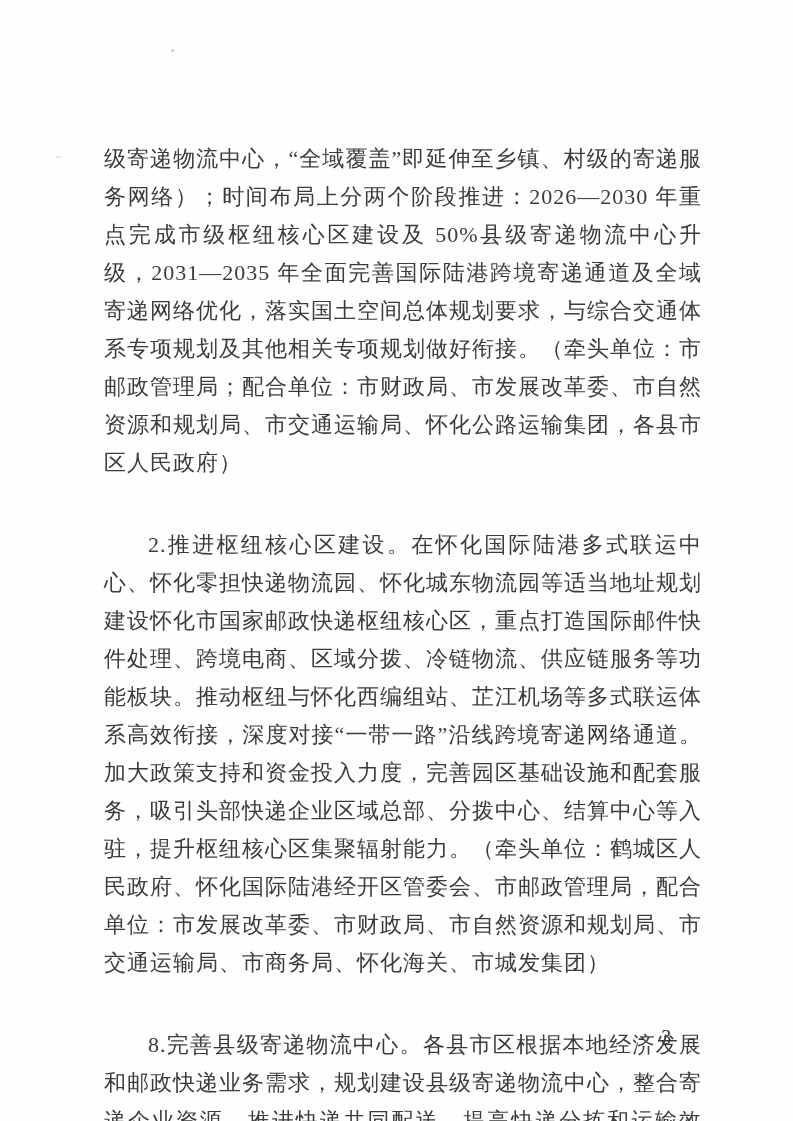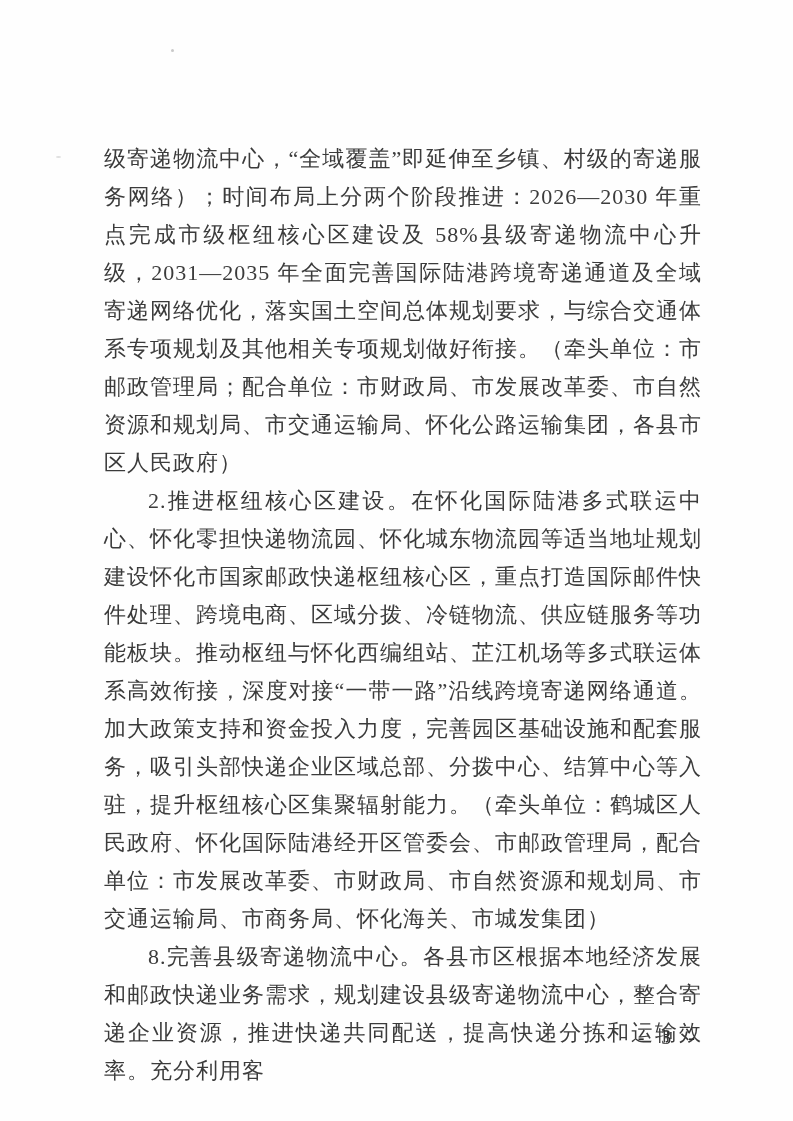--- a/index.html
+++ b/index.html
@@ -25,20 +25,21 @@
     font-size: 22px;
     line-height: 38px;
     letter-spacing: 1px;
   }
   .content p {
     text-align: justify;
     word-break: break-all;
   }
   .content p.indent {
     text-indent: 2em;
+    margin-top: 44px;
   }
   .page-number {
     position: absolute;
     top: 1026px;
     right: 92px;
     color: #2f2f2f;
     font-size: 20px;
     letter-spacing: 6px;
     font-family: "Liberation Serif", "DejaVu Serif", serif;
   }
@@ -51,19 +52,19 @@
   .speck-2 { left: 56px; top: 156px; width: 5px; height: 2px; opacity: 0.6; }
 </style>
 </head>
 <body>
 
 <div class="page">
   <div class="speck speck-1"></div>
   <div class="speck speck-2"></div>
 
   <div class="content">
-    <p>级寄递物流中心，“全域覆盖”即延伸至乡镇、村级的寄递服务网络）；时间布局上分两个阶段推进：2026—2030 年重点完成市级枢纽核心区建设及 58%县级寄递物流中心升级，2031—2035 年全面完善国际陆港跨境寄递通道及全域寄递网络优化，落实国土空间总体规划要求，与综合交通体系专项规划及其他相关专项规划做好衔接。（牵头单位：市邮政管理局；配合单位：市财政局、市发展改革委、市自然资源和规划局、市交通运输局、怀化公路运输集团，各县市区人民政府）</p>
+    <p>级寄递物流中心，“全域覆盖”即延伸至乡镇、村级的寄递服务网络）；时间布局上分两个阶段推进：2026—2030 年重点完成市级枢纽核心区建设及 50%县级寄递物流中心升级，2031—2035 年全面完善国际陆港跨境寄递通道及全域寄递网络优化，落实国土空间总体规划要求，与综合交通体系专项规划及其他相关专项规划做好衔接。（牵头单位：市邮政管理局；配合单位：市财政局、市发展改革委、市自然资源和规划局、市交通运输局、怀化公路运输集团，各县市区人民政府）</p>
     <p class="indent">2.推进枢纽核心区建设。在怀化国际陆港多式联运中心、怀化零担快递物流园、怀化城东物流园等适当地址规划建设怀化市国家邮政快递枢纽核心区，重点打造国际邮件快件处理、跨境电商、区域分拨、冷链物流、供应链服务等功能板块。推动枢纽与怀化西编组站、芷江机场等多式联运体系高效衔接，深度对接“一带一路”沿线跨境寄递网络通道。加大政策支持和资金投入力度，完善园区基础设施和配套服务，吸引头部快递企业区域总部、分拨中心、结算中心等入驻，提升枢纽核心区集聚辐射能力。（牵头单位：鹤城区人民政府、怀化国际陆港经开区管委会、市邮政管理局，配合单位：市发展改革委、市财政局、市自然资源和规划局、市交通运输局、市商务局、怀化海关、市城发集团）</p>
     <p class="indent">8.完善县级寄递物流中心。各县市区根据本地经济发展和邮政快递业务需求，规划建设县级寄递物流中心，整合寄递企业资源，推进快递共同配送，提高快递分拣和运输效率。充分利用客</p>
   </div>
 
   <div class="page-number">- 3 -</div>
 </div>
 
 </body></html>

